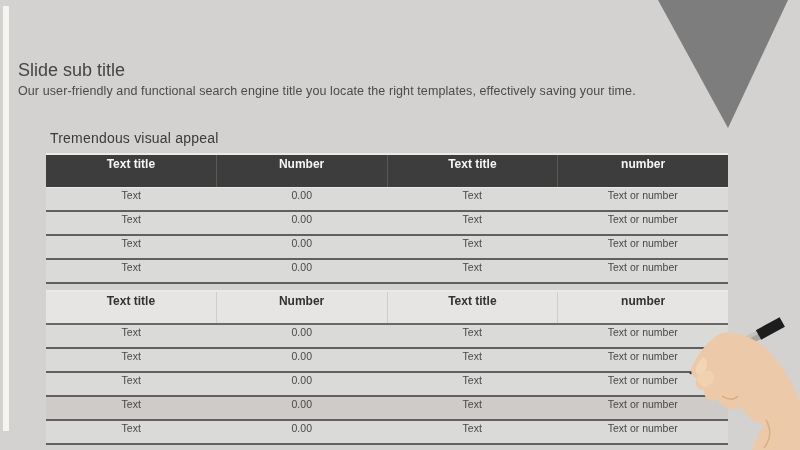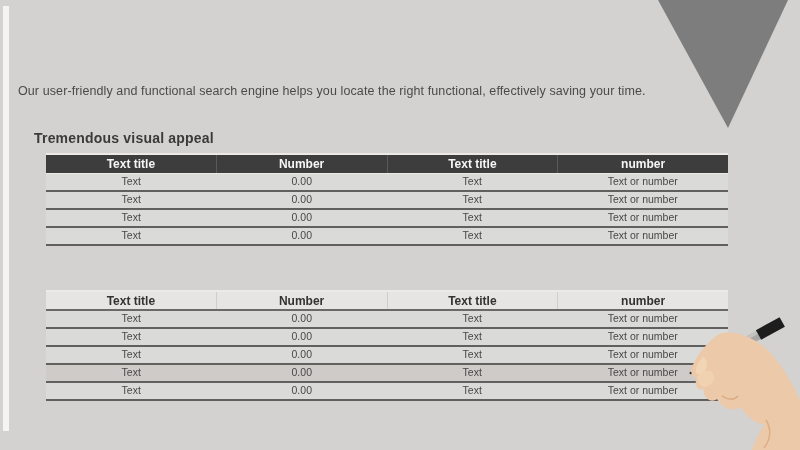--- a/index.html
+++ b/index.html
@@ -15,50 +15,51 @@
   .slide{position:relative;width:800px;height:450px;background:var(--background);overflow:hidden}
 
   .left-strip{position:absolute;left:3px;top:6px;width:6px;height:425px;background:#f5f4f1}
 
   .deco-svg{position:absolute;left:0;top:0;width:800px;height:450px;pointer-events:none}
 
   .title{position:absolute;left:18px;top:22px;font-size:28px;font-weight:bold;color:var(--text);letter-spacing:.3px}
   .subtitle{position:absolute;left:18px;top:60px;font-size:18px;color:#464545}
   .description{position:absolute;left:18px;top:84px;font-size:12.5px;color:var(--text-soft);letter-spacing:.1px}
 
-  .section-heading{position:absolute;left:34px;font-size:14px;font-weight:bold;color:var(--text);letter-spacing:.2px}
+  .section-heading{position:absolute;left:50px;font-size:14px;font-weight:normal;color:var(--text);letter-spacing:.2px}
   .heading-1{top:130px}
   .heading-2{top:268px}
 
   .ptable{position:absolute;left:46px;width:682px}
   .table-1{top:153px}
   .table-2{top:290px}
   .t-topline{height:2px;background:#eceae7}
-  .t-head{display:flex;height:19px}
+  .t-head{display:flex;height:33px}
   .dark .t-head{background:var(--header-dark-bg);color:var(--header-dark-text);border-bottom:1px solid #eceae7}
   .light .t-head{background:var(--header-light-bg);color:var(--header-light-text);border-bottom:2px solid #6a6968}
   .t-hcell{flex:1;text-align:center;font-weight:bold;font-size:12px;line-height:19px}
   .dark .t-hcell + .t-hcell{border-left:1px solid #5a5958}
   .light .t-hcell + .t-hcell{border-left:1px solid #cfceca}
-  .t-row{display:flex;height:18px;background:var(--row-bg);border-bottom:2px solid var(--divider)}
+  .t-row{display:flex;height:24px;background:var(--row-bg);border-bottom:2px solid var(--divider)}
   .t-cell{flex:1;text-align:center;font-size:10.5px;line-height:15px;color:#494848}
   .table-2 .t-row:nth-child(4){background:var(--row-shaded)}
 </style>
 </head>
 <body>
 
 <div class="slide">
 
   <div class="left-strip"></div>
 
   <svg class="deco-svg" viewBox="0 0 800 450" aria-hidden="true">
     <polygon points="658,0 788,0 728,128" fill="#7e7d7d"></polygon>
   </svg>
 
-  <div class="description">Our user-friendly and functional search engine helps you locate the right functional, effectively saving your time.</div>
+  <div class="subtitle">Slide sub title</div>
+  <div class="description">Our user-friendly and functional search engine title you locate the right templates, effectively saving your time.</div>
 
   <h2 class="section-heading heading-1">Tremendous visual appeal</h2>
   <div class="ptable table-1 dark">
     <div class="t-topline"></div>
     <div class="t-head">
         <div class="t-hcell">Text title</div>
         <div class="t-hcell">Number</div>
         <div class="t-hcell">Text title</div>
         <div class="t-hcell">number</div>
       </div>

